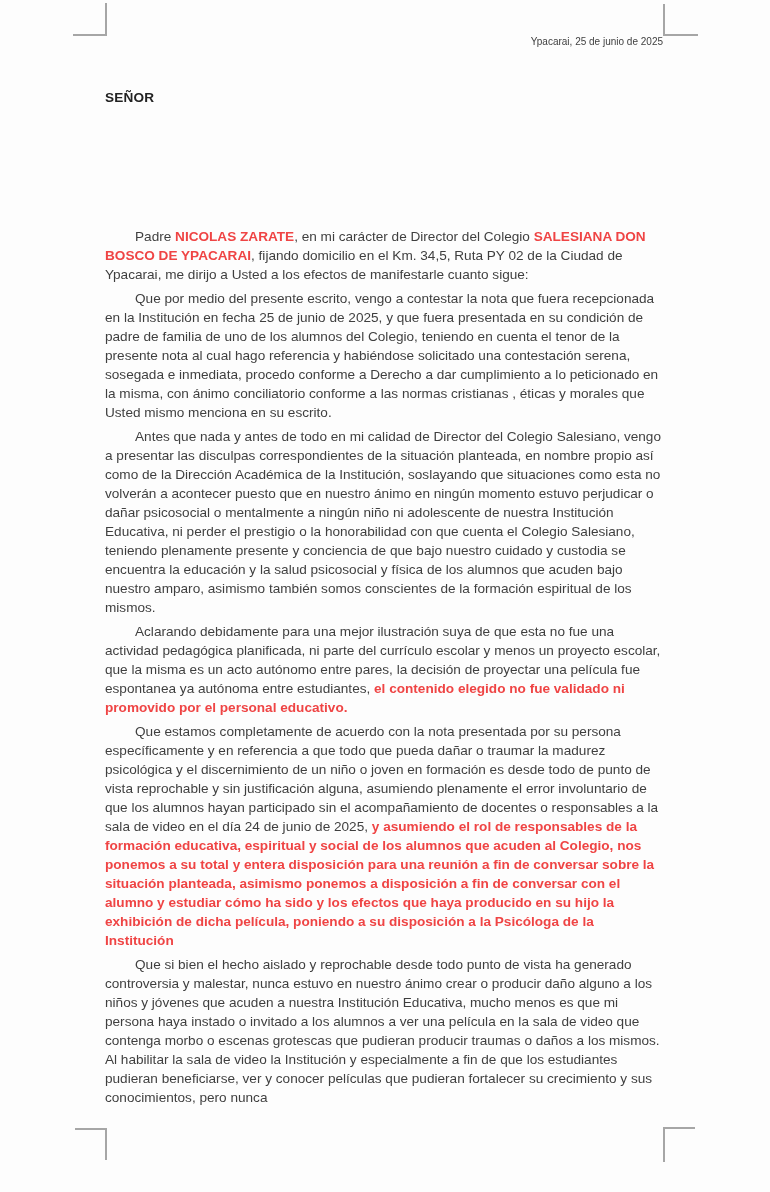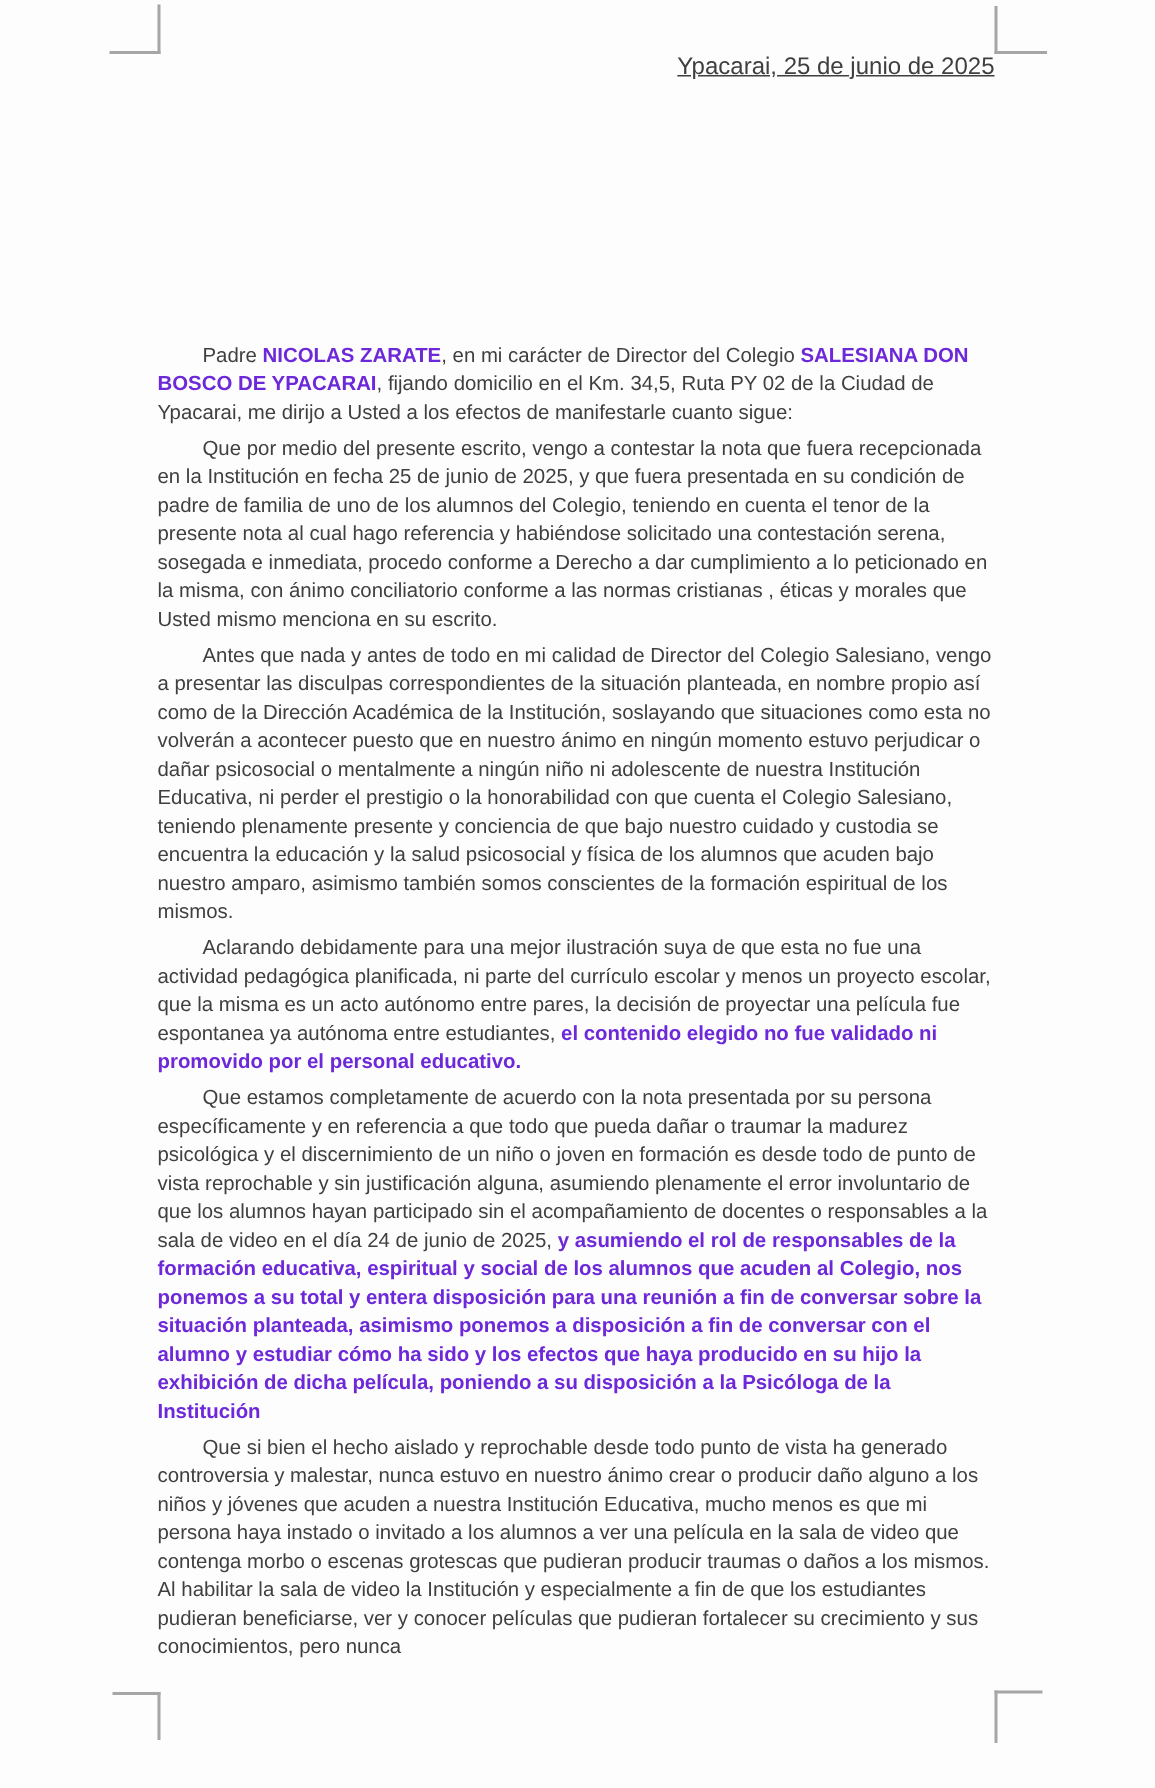--- a/index.html
+++ b/index.html
@@ -36,24 +36,23 @@
   }
   .corner-mark.br {
     left: 663px; top: 1127px; width: 30px; height: 33px;
     border-top: 2px solid #a6a6a6;
     border-left: 2px solid #a6a6a6;
   }
   .date-line {
     position: absolute;
     top: 36px;
     right: 107px;
-    font-size: 16px;
+    font-size: 10px;
     color: #3f3f3f;
     white-space: nowrap;
-    text-decoration: underline;
   }
   .recipient {
     position: absolute;
     left: 105px;
     top: 84px;
     width: 560px;
   }
   .recipient p {
     margin: 0;
     line-height: 28px;
@@ -70,37 +69,38 @@
     font-size: 13.6px;
     line-height: 19px;
     color: #3f3f3f;
   }
   .letter-body .para {
     margin: 0 0 5px 0;
     text-indent: 30px;
     text-align: left;
   }
   .letter-body b {
-    color: #6d28d9;
+    color: #ef4444;
     font-weight: bold;
   }
 </style>
 </head>
 <body>
 
 <div class="page">
 
   <div class="corner-mark tl"></div>
   <div class="corner-mark tr"></div>
   <div class="corner-mark bl"></div>
   <div class="corner-mark br"></div>
 
   <div class="date-line">Ypacarai, 25 de junio de 2025</div>
 
   <div class="recipient">
+    <p>SEÑOR</p>
   </div>
 
   <div class="letter-body">
       <p class="para"><span>Padre </span><b>NICOLAS ZARATE</b><span>, en mi carácter de Director del Colegio </span><b>SALESIANA DON BOSCO DE YPACARAI</b><span>, fijando domicilio en el Km. 34,5, Ruta PY 02 de la Ciudad de Ypacarai, me dirijo a Usted a los efectos de manifestarle cuanto sigue:</span></p>
       <p class="para"><span>Que por medio del presente escrito, vengo a contestar la nota que fuera recepcionada en la Institución en fecha 25 de junio de 2025, y que fuera presentada en su condición de padre de familia de uno de los alumnos del Colegio, teniendo en cuenta el tenor de la presente nota al cual hago referencia y habiéndose solicitado una contestación serena, sosegada e inmediata, procedo conforme a Derecho a dar cumplimiento a lo peticionado en la misma, con ánimo conciliatorio conforme a las normas cristianas , éticas y morales que Usted mismo menciona en su escrito.</span></p>
       <p class="para"><span>Antes que nada y antes de todo en mi calidad de Director del Colegio Salesiano, vengo a presentar las disculpas correspondientes de la situación planteada, en nombre propio así como de  la Dirección Académica de la Institución, soslayando que situaciones como esta no volverán a acontecer puesto que en nuestro ánimo en ningún momento estuvo perjudicar o dañar psicosocial o mentalmente a ningún niño ni adolescente de nuestra Institución Educativa, ni perder el prestigio o la honorabilidad con que cuenta el Colegio Salesiano, teniendo plenamente presente y conciencia de que bajo nuestro cuidado y custodia se encuentra la educación y la salud psicosocial y física de los alumnos que acuden bajo nuestro amparo, asimismo también somos conscientes de la formación espiritual de los mismos.</span></p>
       <p class="para"><span>Aclarando debidamente para una mejor ilustración suya de que esta no fue una actividad pedagógica planificada, ni parte del currículo escolar y menos un proyecto escolar, que la misma es un acto autónomo entre pares, la decisión de proyectar una película fue espontanea ya autónoma entre estudiantes, </span><b>el contenido elegido no fue validado ni promovido por el personal educativo.</b></p>
       <p class="para"><span>Que estamos completamente de acuerdo con la nota presentada por su persona específicamente y en referencia a que todo que pueda dañar o traumar la madurez psicológica y el discernimiento de un niño o joven en formación es desde todo de punto de vista reprochable y sin justificación alguna, asumiendo plenamente el error involuntario de que los alumnos hayan participado sin el acompañamiento de docentes o responsables a la sala de video en el día 24 de junio de 2025, </span><b>y asumiendo el  rol de responsables de la formación educativa, espiritual y social de los alumnos que acuden al Colegio, nos ponemos a su total y entera disposición para una reunión a fin de conversar sobre la situación planteada, asimismo ponemos a disposición a fin de conversar con el alumno y estudiar cómo ha sido y los efectos que haya producido en su hijo la exhibición de dicha película, poniendo a su disposición a la Psicóloga de la Institución</b></p>
       <p class="para"><span>Que si bien el hecho aislado y reprochable desde todo punto de vista ha generado controversia y malestar, nunca estuvo en nuestro ánimo crear o producir daño alguno a los niños y jóvenes que acuden a nuestra Institución Educativa, mucho menos es que mi persona haya instado o invitado a los alumnos a ver una película en la sala de video que contenga morbo o escenas grotescas que pudieran producir traumas o daños a los mismos. Al habilitar la sala de video la Institución y especialmente a fin de que los estudiantes pudieran beneficiarse, ver y conocer películas que pudieran fortalecer su crecimiento y sus conocimientos, pero nunca</span></p>
     </div>

